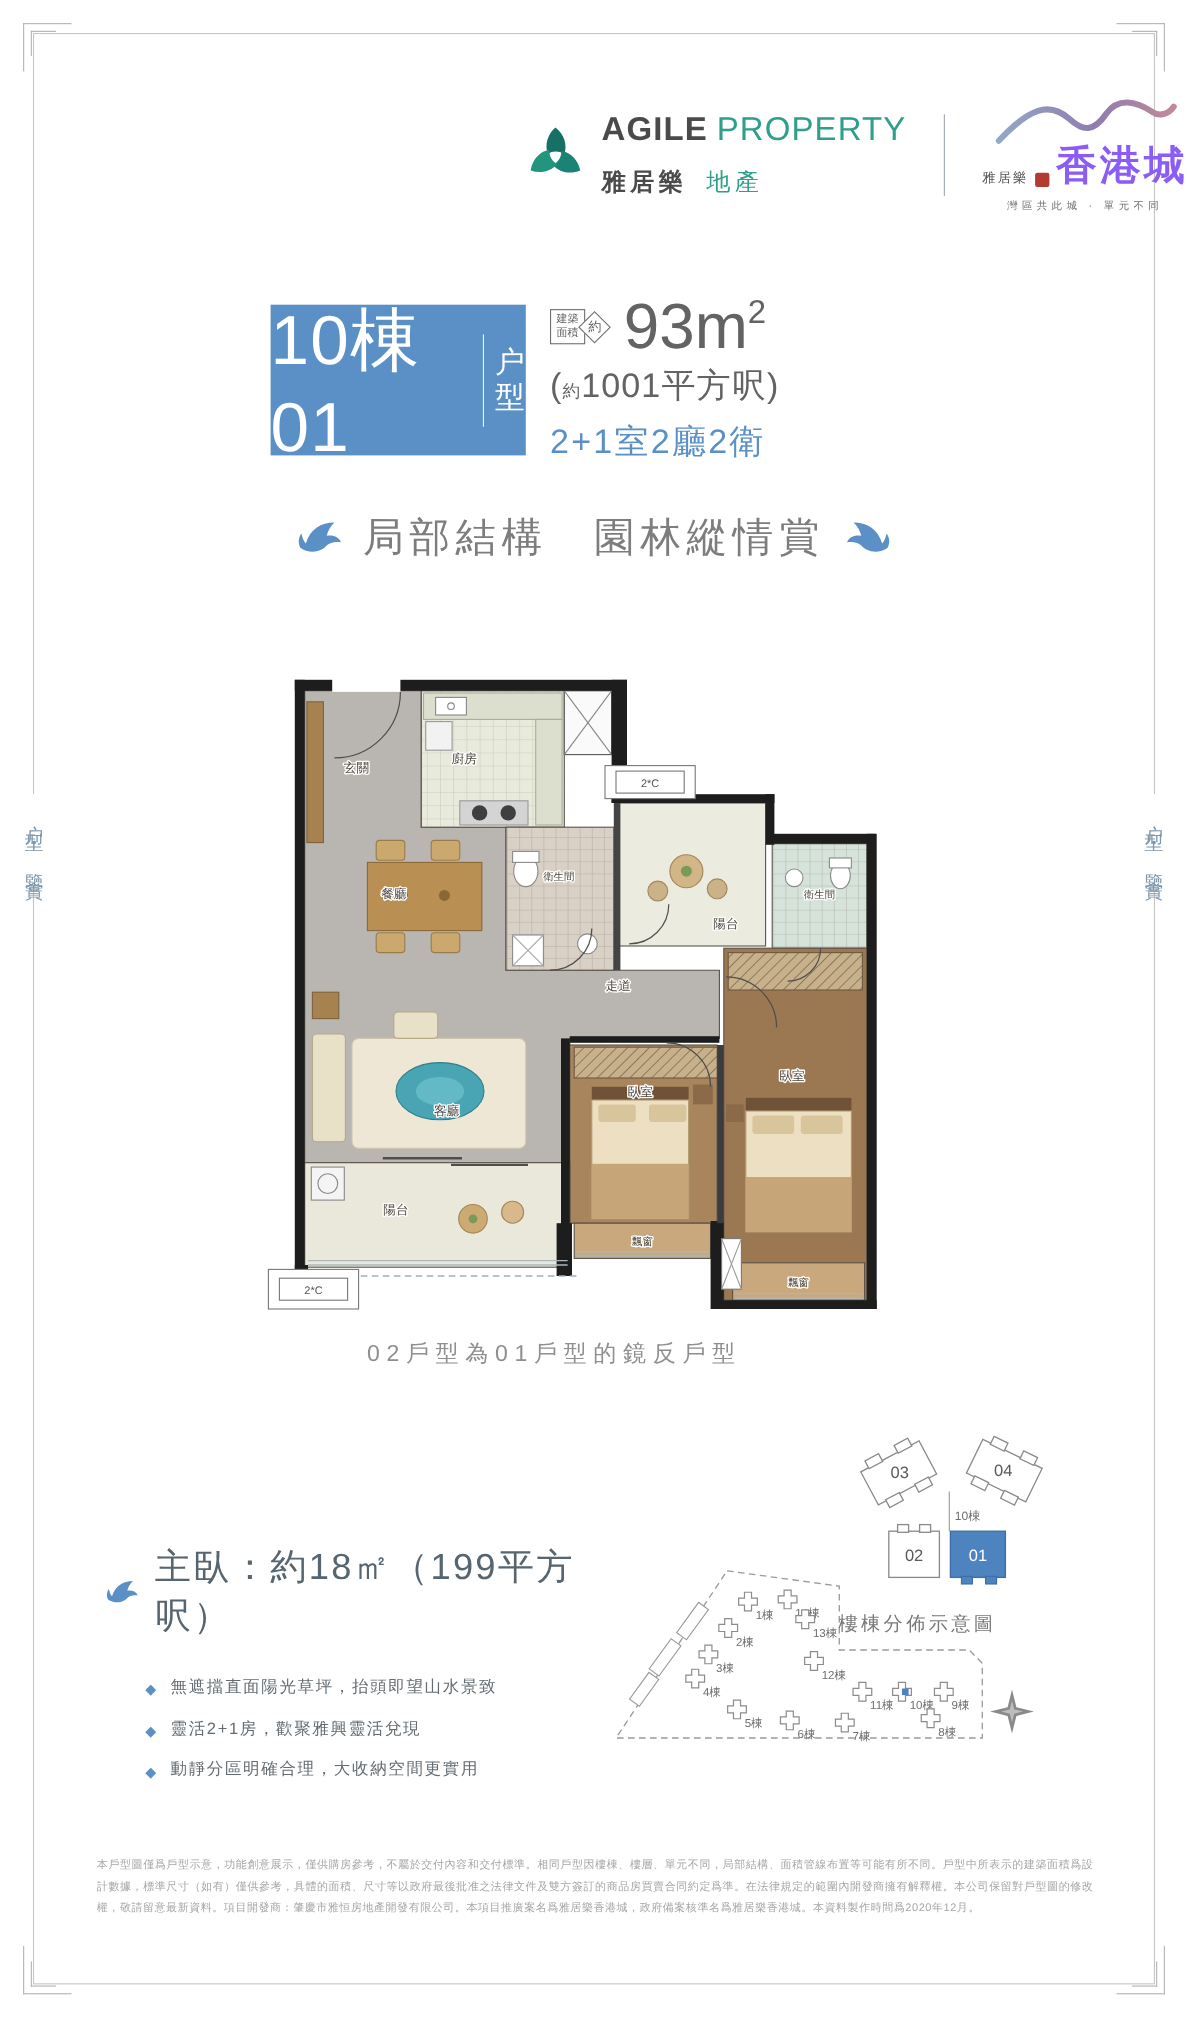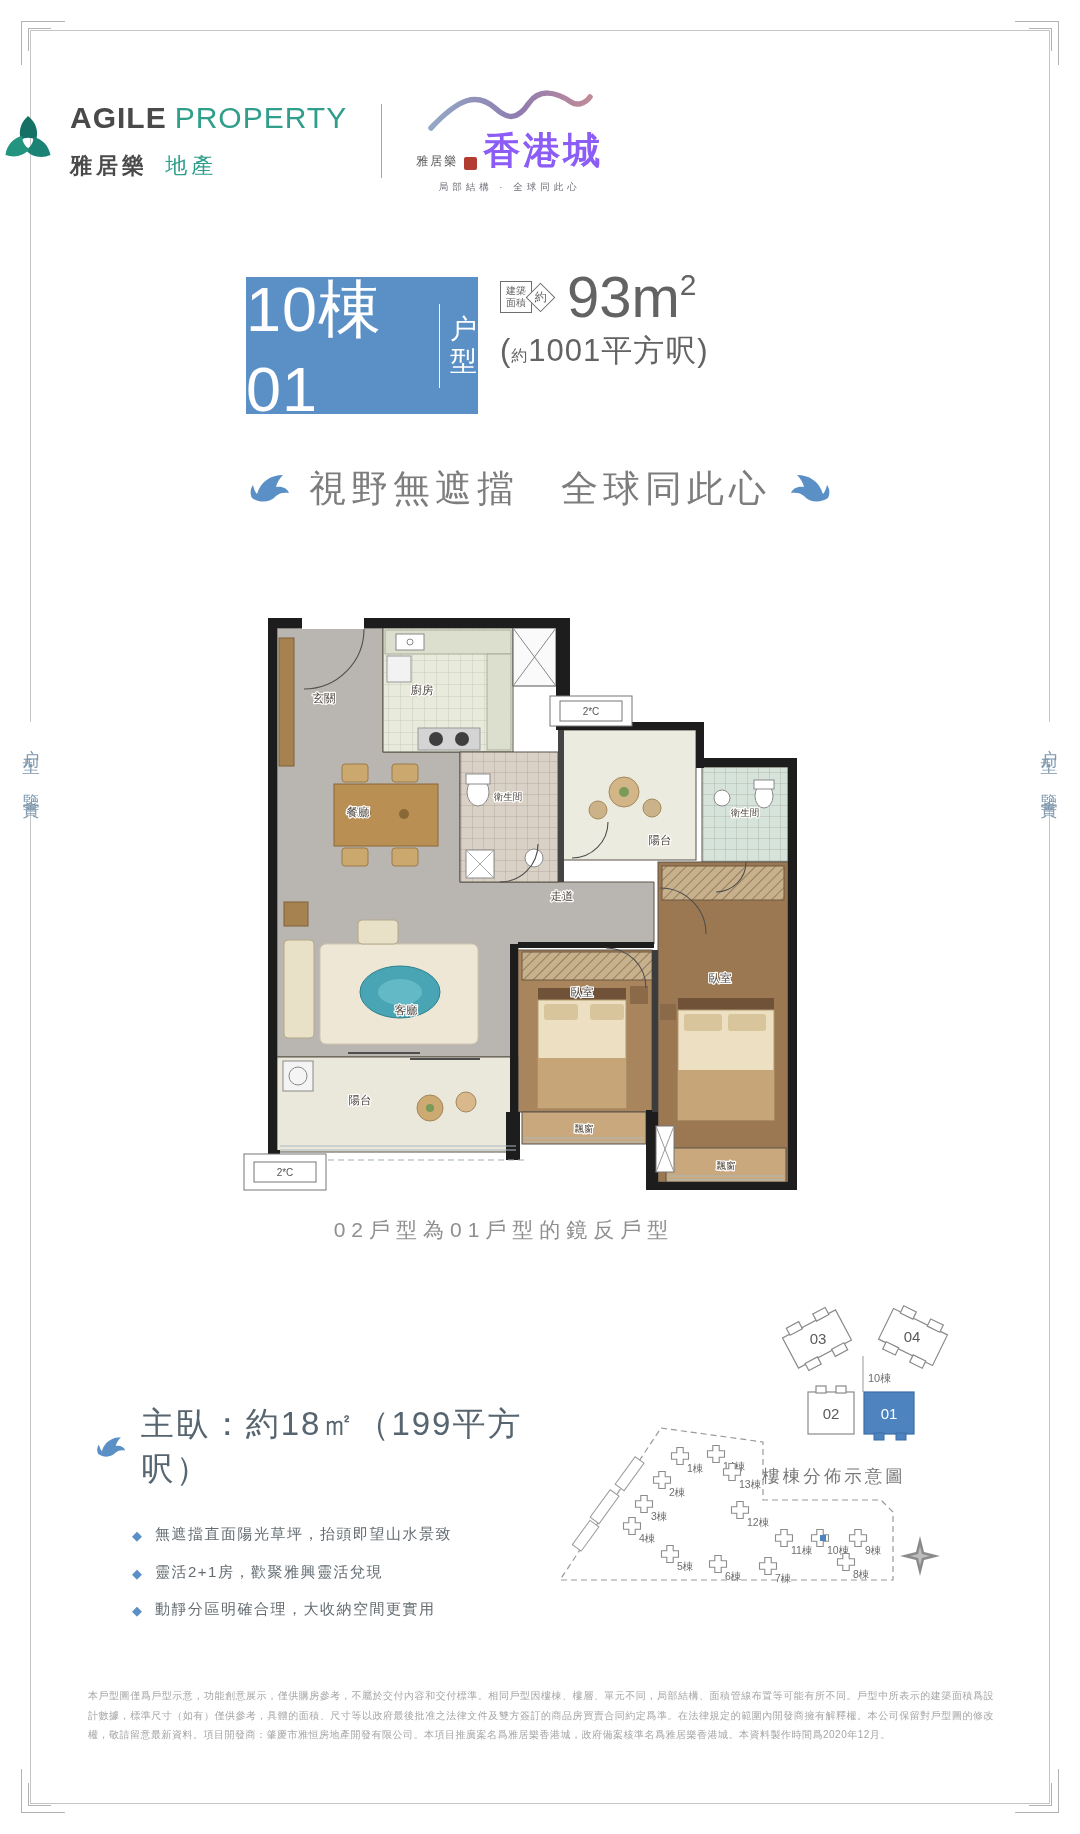--- a/index.html
+++ b/index.html
@@ -15,21 +15,21 @@
   .corner.br{bottom:21px;right:21px;transform:rotate(180deg);}
   .corner.bl{bottom:21px;left:21px;transform:rotate(270deg);}
   
   .side-label{position:absolute;top:722px;width:34px;display:flex;flex-direction:column;align-items:center;gap:10px;
     background:#fff;padding:14px 0;color:#7d97ad;font-size:17px;z-index:4;}
   .side-label .vert{writing-mode:vertical-rl;text-orientation:upright;letter-spacing:8px;}
   .side-label .dot{font-size:8px;line-height:1;}
   .side-label.left{left:14px;}
   .side-label.right{right:14px;}
   
-  .header{position:absolute;top:88px;left:0;right:0;display:flex;justify-content:flex-start;align-items:center;gap:34px;}
+  .header{position:absolute;top:88px;left:0;right:0;display:flex;justify-content:flex-end;align-items:center;gap:34px;}
   .agile{display:flex;align-items:center;gap:14px;}
   .agile-text .en{font-size:30px;letter-spacing:1px;color:#4a4a4a;font-weight:bold;}
   .agile-text .en .light{color:#2f9e8a;font-weight:normal;margin-left:8px;}
   .agile-text .cn{font-size:22px;color:#4a4a4a;font-weight:bold;margin-top:16px;letter-spacing:4px;font-family:Liberation Mono, monospace;}
   .agile-text .cn .light{color:#2f9e8a;font-weight:normal;}
   .logo-divider{width:1px;height:74px;background:#9fa6ad;}
   .hkcity{display:flex;flex-direction:column;align-items:center;}
   .hk-brand{display:flex;align-items:flex-end;gap:6px;margin-top:-6px;}
   .hk-prefix{font-size:12px;color:#555;letter-spacing:2px;margin-bottom:6px;}
   .hk-seal{width:13px;height:13px;background:#b23b32;border-radius:2px;margin-bottom:6px;}
@@ -134,21 +134,21 @@
               <stop offset="1" stop-color="#c08a9a"></stop>
           </linearGradient>
         </defs>
         <path d="M6,40 C34,10 52,4 70,20 C82,31 92,33 104,15 C114,1 130,3 146,14 C152,18 160,16 165,9" fill="none" stroke="url(#wavegrad)" stroke-width="5.5" stroke-linecap="round"></path>
       </svg>
       <div class="hk-brand">
         <span class="hk-prefix">雅居樂</span>
         <span class="hk-seal"></span>
         <span class="hk-main">香港城</span>
       </div>
-      <div class="hk-slogan">局部結構 · 全球同此心</div>
+      <div class="hk-slogan">灣區共此城 · 單元不同</div>
     </div>
   </div>
 
   <div class="unit-box">
     <span class="unit-number">10棟01</span>
     <span class="unit-sep"></span>
     <span class="unit-suffix">
       <span>户</span>
       <span>型</span>
     </span>
@@ -158,27 +158,28 @@
       <span class="area-tag">
         <div>建築</div>
         <div>面積</div>
       </span>
       <span class="area-approx">
           <span>約</span>
         </span>
       <span class="area-value"><span>93m</span><span class="area-sup">2</span></span>
     </div>
     <div class="spec-row2"><span>(</span><span class="small">約</span><span>1001平方呎)</span></div>
+    <div class="spec-row3">2+1室2廳2衛</div>
   </div>
 
   <div class="tagline">
     <svg class="dolphin" width="42" height="32" viewBox="0 0 42 32">
       <path d="M3,25 C1,21 1,16 4,12 C5,16 6,19 8,21 C12,8 22,2 34,2 C30,6 28,10 27,14 C33,13 38,15 40,20 C35,19 30,20 27,23 C21,30 10,30 3,25 Z" fill="#5b90c7"></path>
     </svg>
-    <span class="tagline-text">視野無遮擋　全球同此心</span>
+    <span class="tagline-text">局部結構　園林縱情賞</span>
     <svg class="dolphin mir" width="42" height="32" viewBox="0 0 42 32">
       <path d="M3,25 C1,21 1,16 4,12 C5,16 6,19 8,21 C12,8 22,2 34,2 C30,6 28,10 27,14 C33,13 38,15 40,20 C35,19 30,20 27,23 C21,30 10,30 3,25 Z" fill="#5b90c7"></path>
     </svg>
   </div>
 
   <svg class="floorplan" width="592" height="668" viewBox="0 0 592 668">
     <defs>
       <pattern id="hatch" width="7" height="7" patternUnits="userSpaceOnUse" patternTransform="rotate(45)">
         <rect width="7" height="7" fill="#c7b18c"></rect>
           <line x1="0" y1="0" x2="0" y2="7" stroke="#8a6f4e" stroke-width="1.6"></line>

